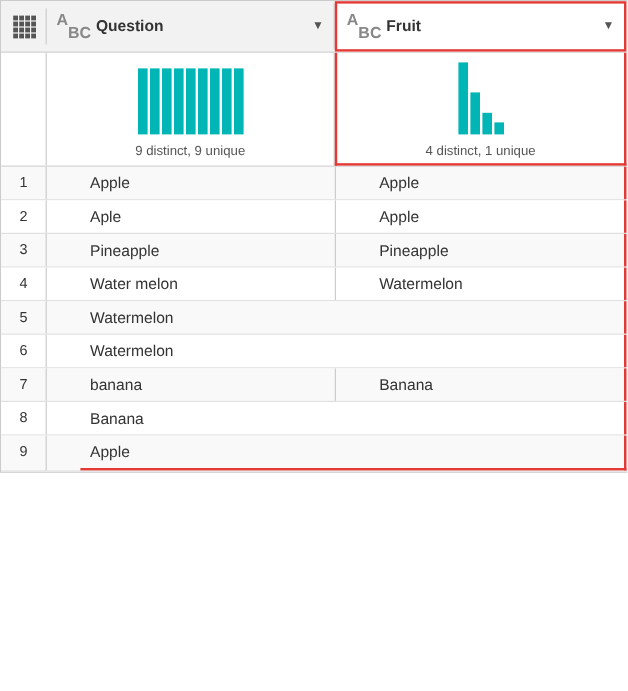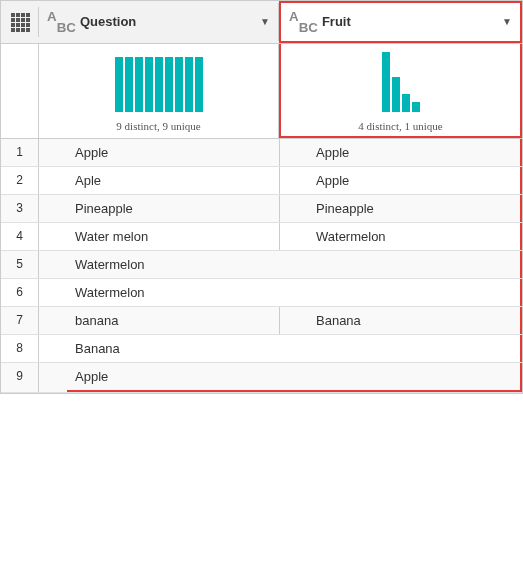--- a/index.html
+++ b/index.html
@@ -91,21 +91,20 @@
       border-right: 1px solid #ccc;
     }
 
     .stats-cell {
       flex: 1;
       border-right: 1px solid #ccc;
       padding: 8px 8px 4px 8px;
       display: flex;
       flex-direction: column;
       align-items: center;
-      font-family: Liberation Serif, serif;
     }
 
     .stats-cell.fruit-col {
       border: 2px solid #e53935;
       border-top: none;
     }
 
     .bar-chart {
       display: flex;
       align-items: flex-end;

